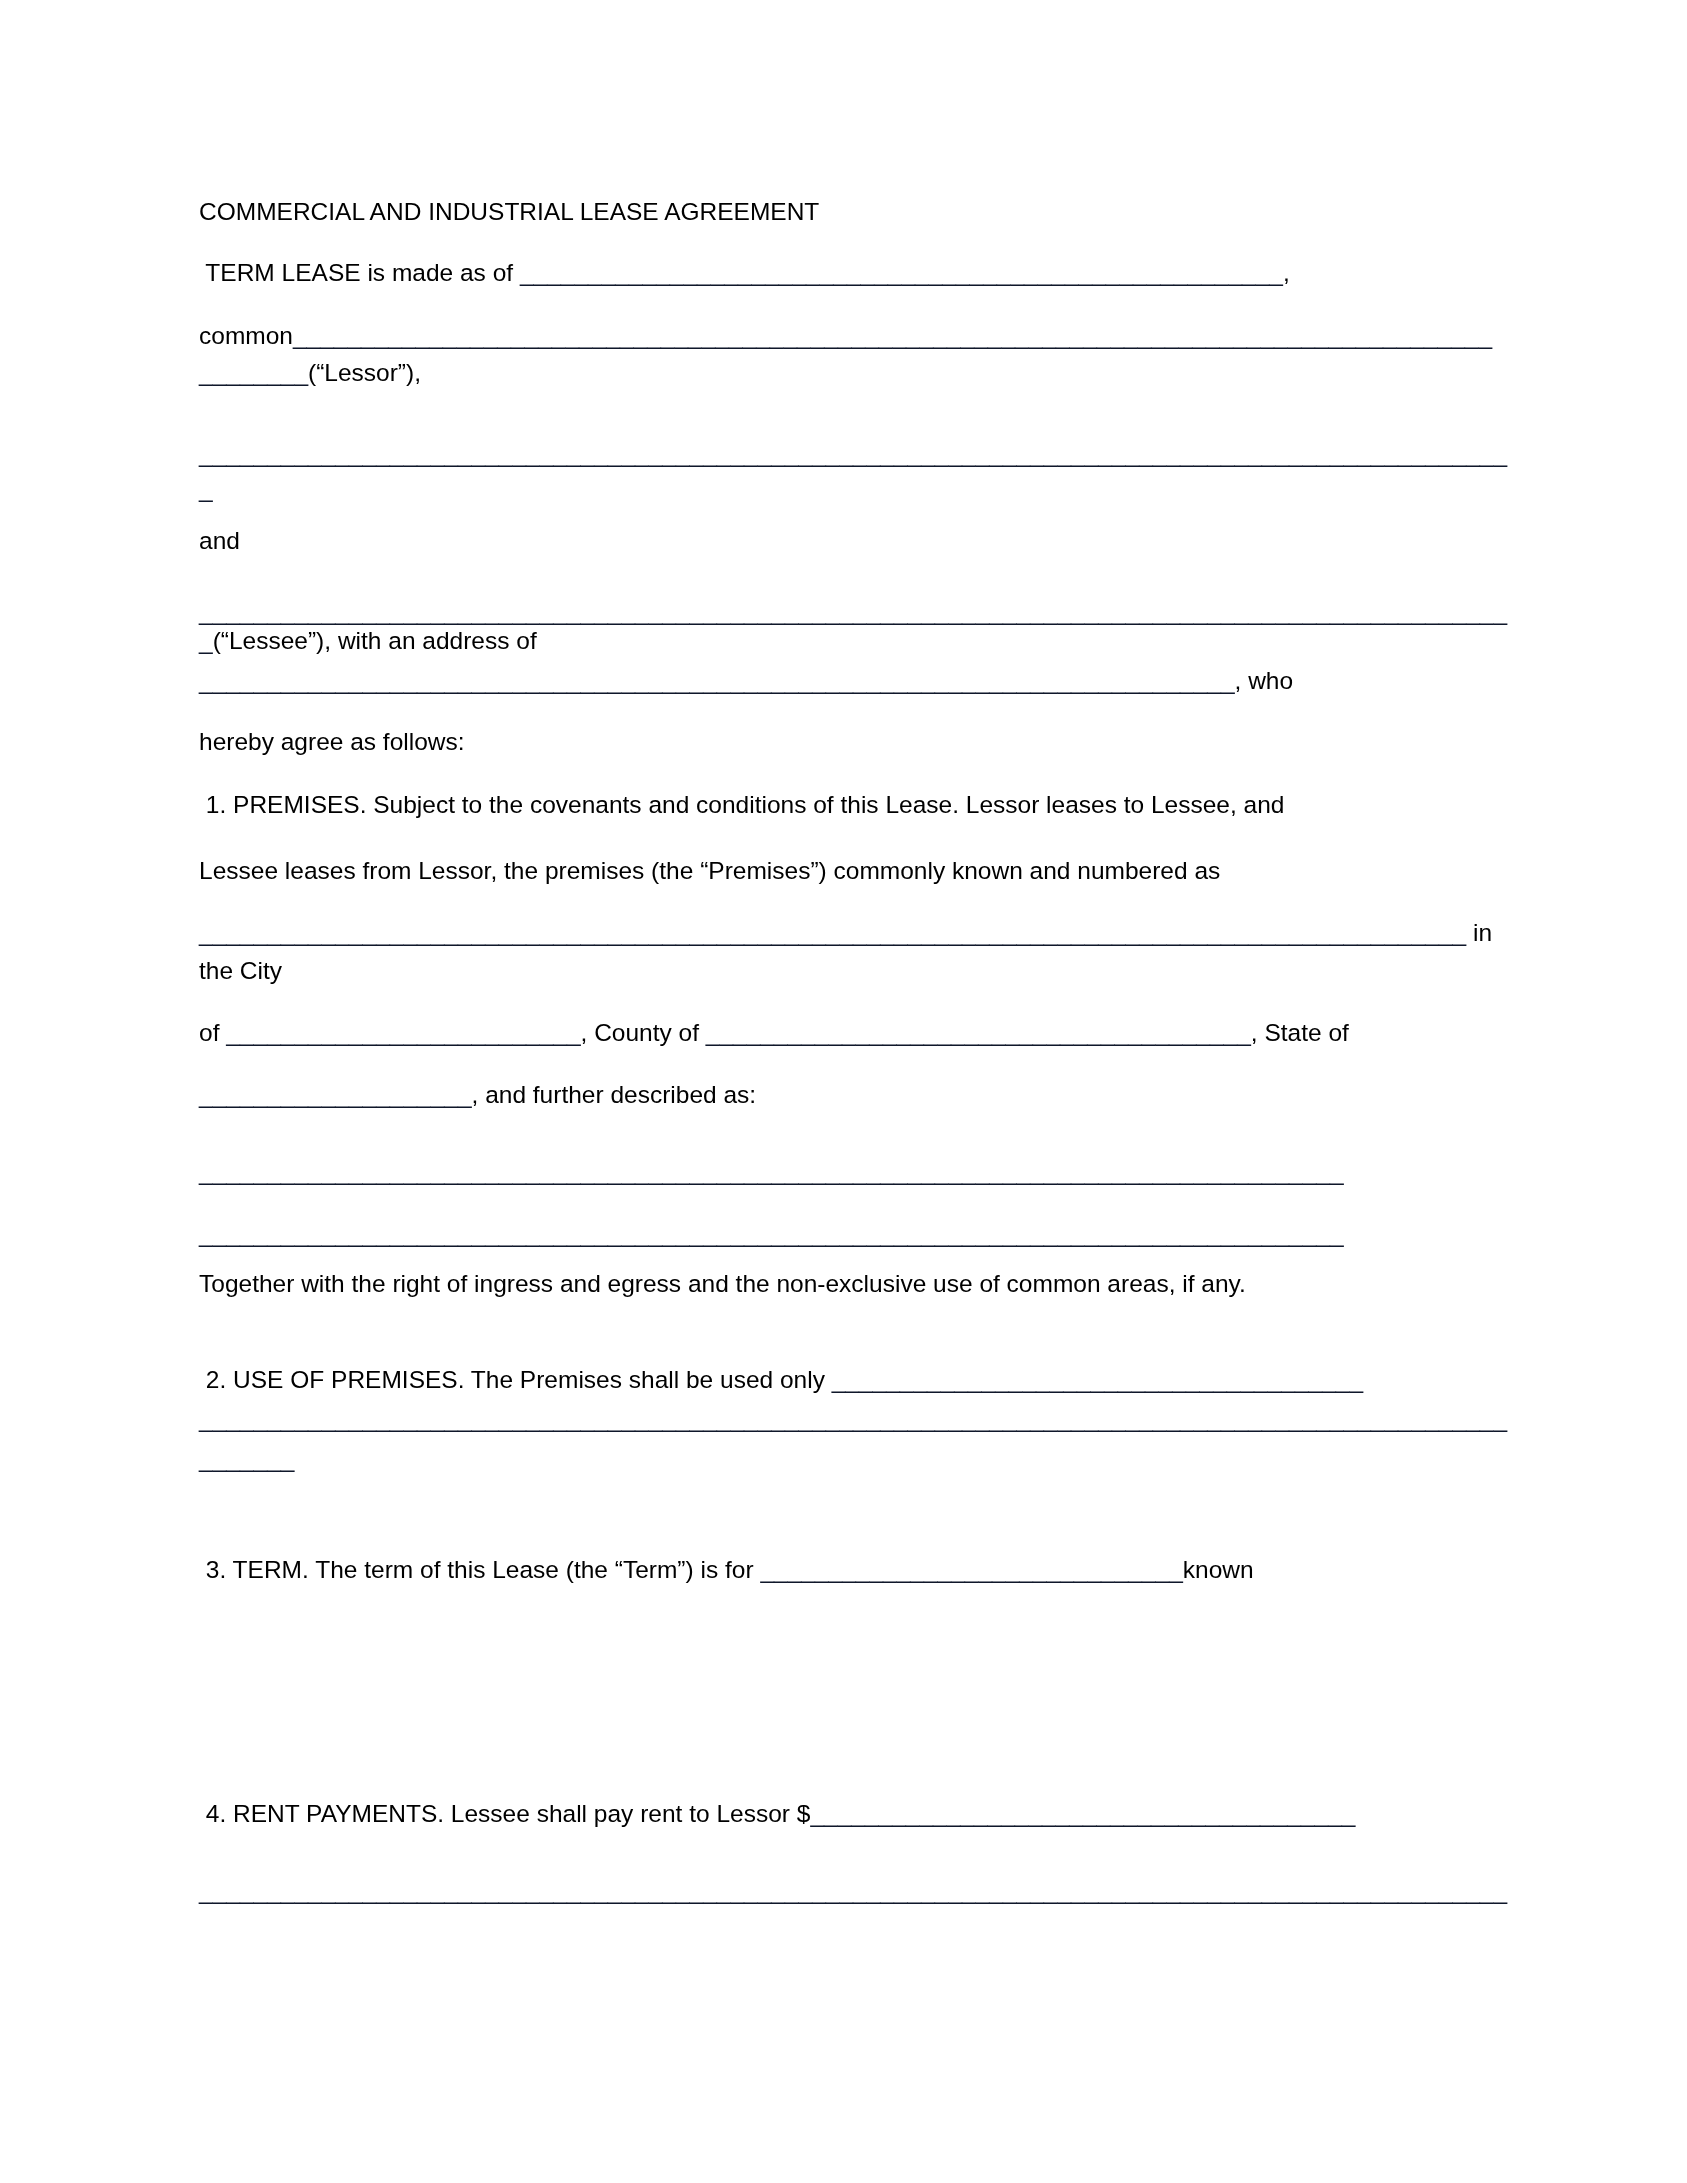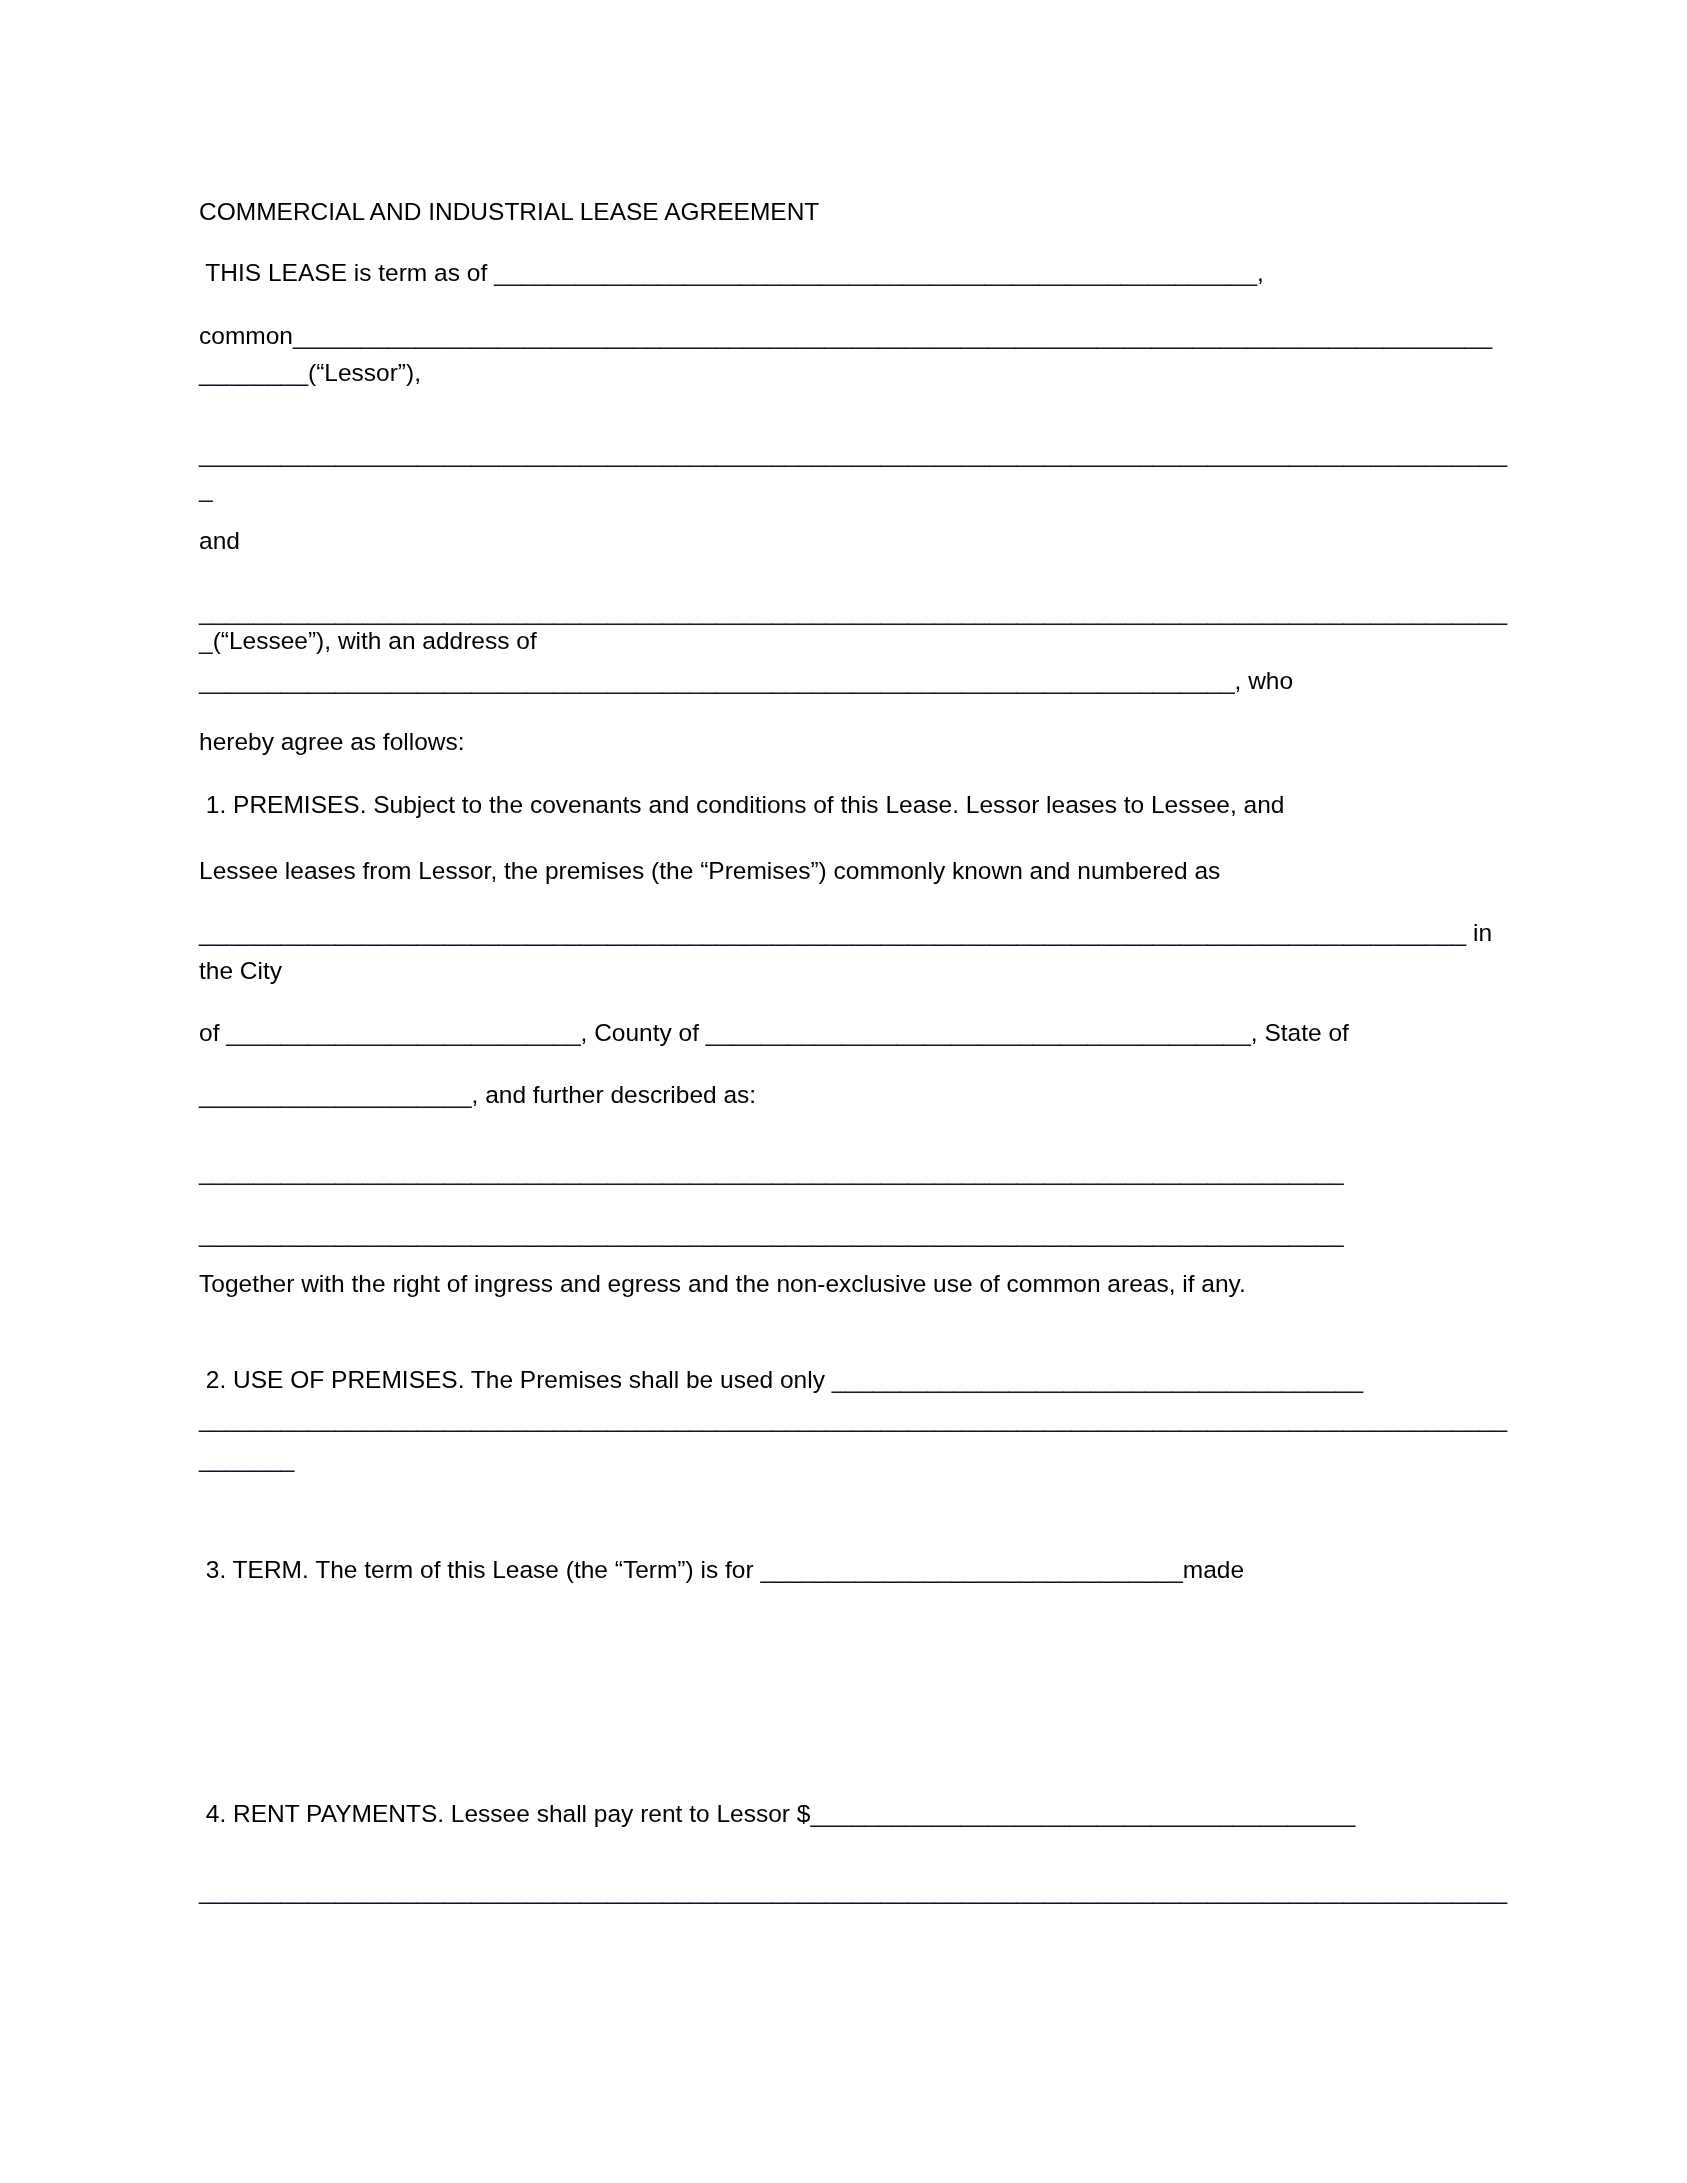--- a/index.html
+++ b/index.html
@@ -29,21 +29,21 @@
   .l21{top:1365px}.l22{top:1404px}.l23{top:1444px}.l24{top:1492px}.l25{top:1555px}
   .l26{top:1616px}.l27{top:1679px}.l28{top:1741px}.l29{top:1799px}.l30{top:1876px}
 </style>
 </head>
 <body>
 
 <div id="page">
 
   <div class="line l1"><span class="t">COMMERCIAL AND INDUSTRIAL LEASE AGREEMENT</span></div>
 
-  <div class="line l2"><span class="t"> THIS LEASE is term as of </span><span class="u">________________________________________________________</span><span class="t">,</span></div>
+  <div class="line l2"><span class="t"> TERM LEASE is made as of </span><span class="u">________________________________________________________</span><span class="t">,</span></div>
 
   <div class="line l3"><span class="t">common</span><span class="u">________________________________________________________________________________________</span></div>
 
   <div class="line l4"><span class="u">________</span><span class="t">(“Lessor”),</span></div>
 
   <div class="line l5"><span class="u">________________________________________________________________________________________________</span></div>
 
   <div class="line l6"><span class="u">_</span></div>
 
   <div class="line l7"><span class="t">and</span></div>
@@ -74,21 +74,21 @@
 
   <div class="line l20"><span class="t">Together with the right of ingress and egress and the non-exclusive use of common areas, if any.</span></div>
 
   <div class="line l21"><span class="t"> 2. USE OF PREMISES. The Premises shall be used only </span><span class="u">_______________________________________</span></div>
 
   <div class="line l22"><span class="u">________________________________________________________________________________________________</span></div>
 
   <div class="line l23"><span class="u">_______</span></div>
 
 
-  <div class="line l25"><span class="t"> 3. TERM. The term of this Lease (the “Term”) is for </span><span class="u">_______________________________</span><span class="t">made</span></div>
+  <div class="line l25"><span class="t"> 3. TERM. The term of this Lease (the “Term”) is for </span><span class="u">_______________________________</span><span class="t">known</span></div>
 
 
 
 
   <div class="line l29"><span class="t"> 4. RENT PAYMENTS. Lessee shall pay rent to Lessor $</span><span class="u">________________________________________</span></div>
 
   <div class="line l30"><span class="u">________________________________________________________________________________________________</span></div>
 
 </div>
 

